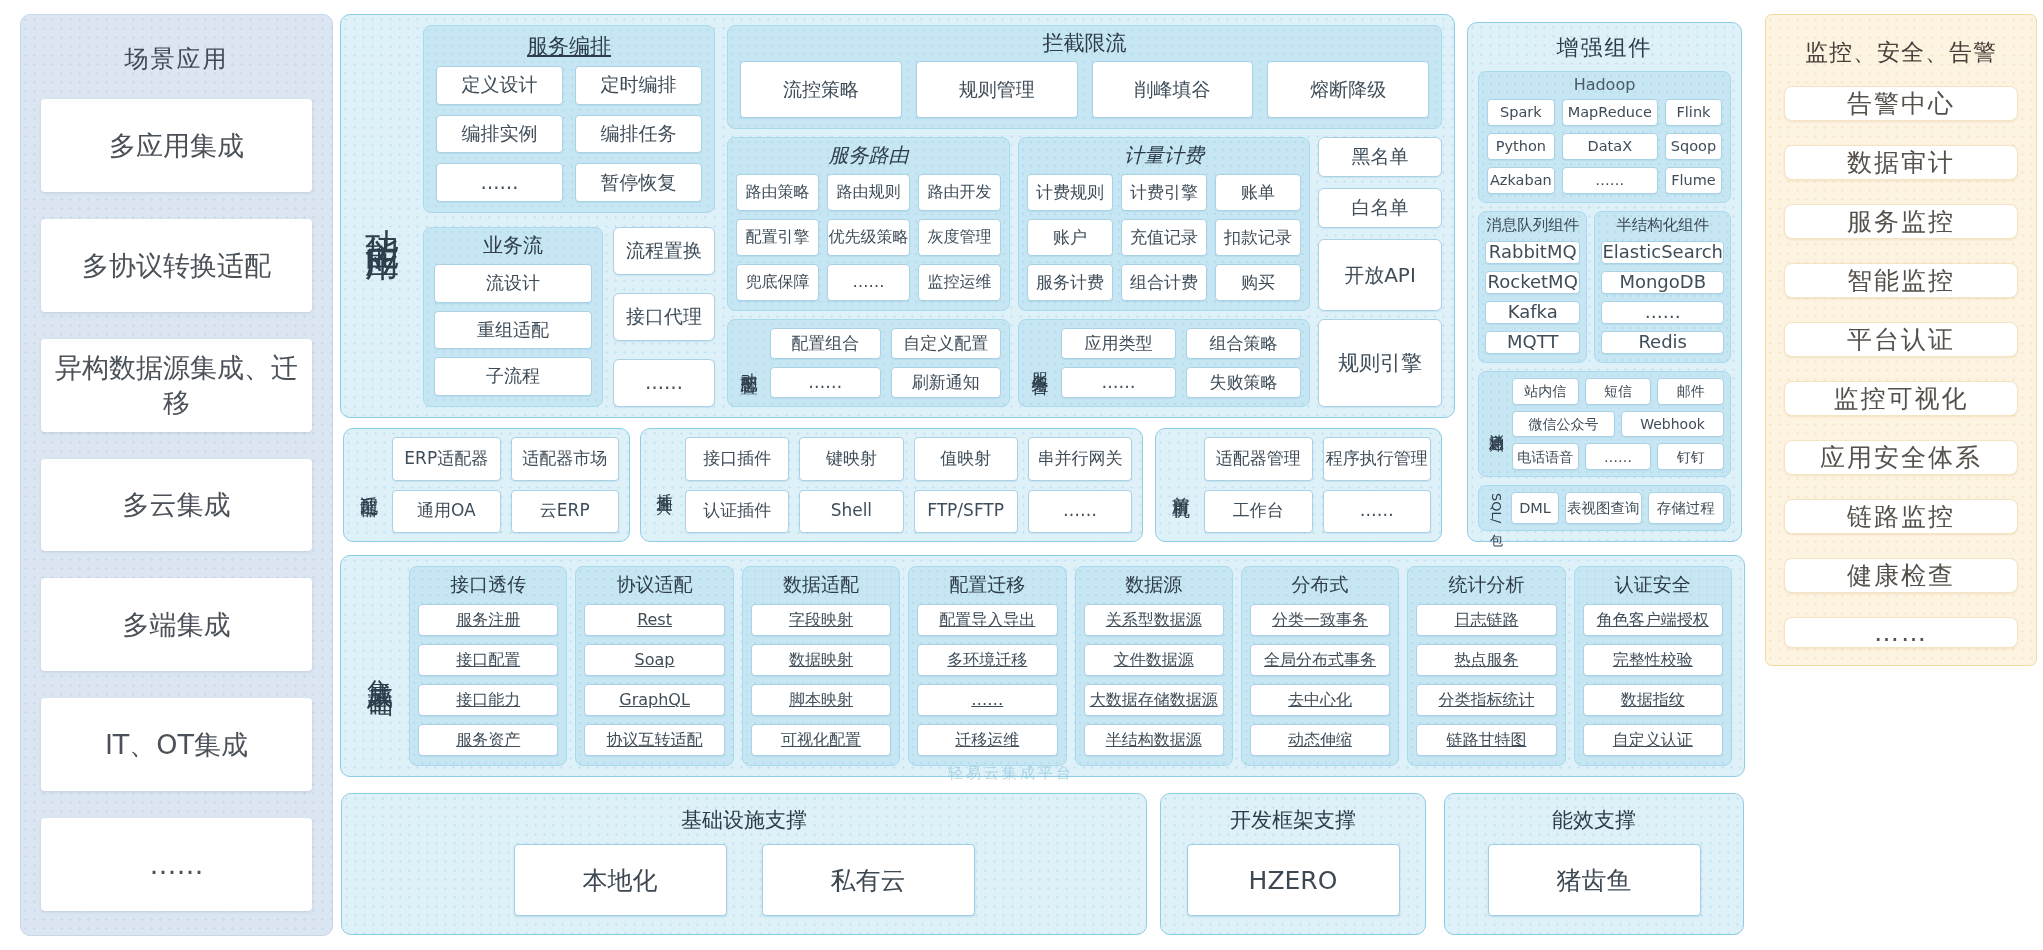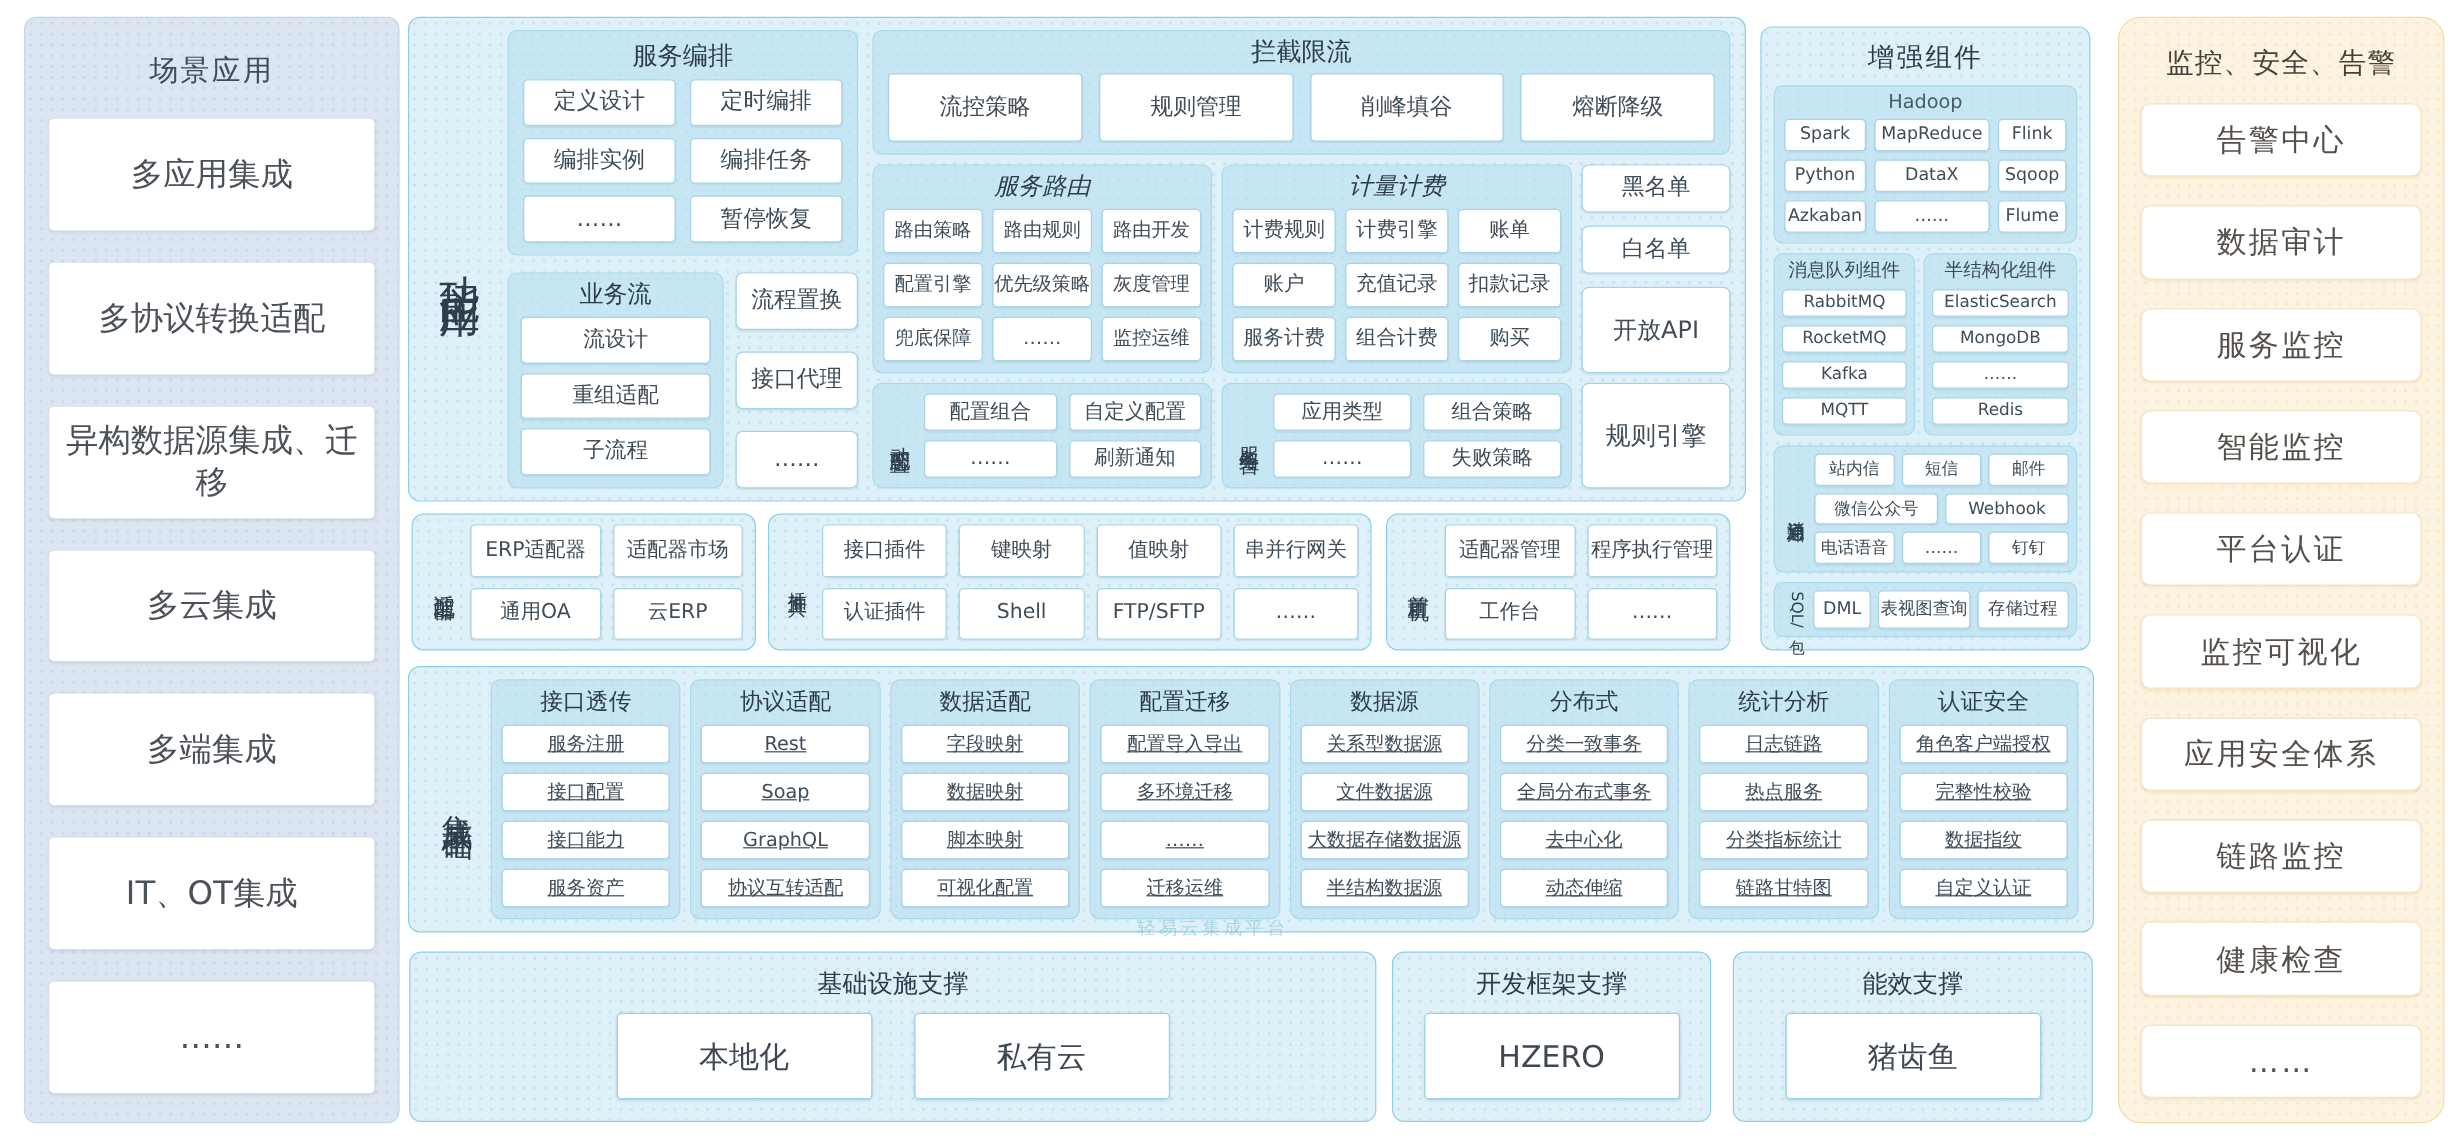--- a/index.html
+++ b/index.html
@@ -43,43 +43,43 @@
   #scene-panel .box-title { font-size:24px; color:#414a56; letter-spacing:2px; margin:12px 0 24px; }
   #scene-list { display:flex; flex-direction:column; gap:27px; flex:1; }
   .side-box {
     background:#ffffff; border-radius:4px; flex:1;
     display:flex; align-items:center; justify-content:center;
     font-size:27px; color:#4b5158; text-align:center; line-height:1.3; padding:0 12px;
     box-shadow:0 1px 3px rgba(80,100,140,0.18);
   }
 
   
-  #monitor-panel { left:1765px; top:14px; width:272px; height:922px;
-    background-color:#fdf3e1; border:1px solid #f3d9a4; border-radius:19px;
+  #monitor-panel { left:1765px; top:14px; width:272px; height:652px;
+    background-color:#fdf3e1; border:1px solid #f3d9a4; border-radius:7px;
     background-image:radial-gradient(rgba(230,190,120,0.22) 1.2px, transparent 1.2px);
     background-size:9px 9px;
     display:flex; flex-direction:column; padding:14px 18px 20px; }
   #monitor-panel .box-title { font-size:23px; color:#45413a; letter-spacing:1px; margin:8px 0 18px; }
   #monitor-list { display:flex; flex-direction:column; gap:24px; flex:1; }
   .side-box-orange {
     background:#ffffff; border:1px solid #f4e4c3; border-radius:8px; flex:1;
     display:flex; align-items:center; justify-content:center;
     font-size:25px; color:#55504a; letter-spacing:2px;
     box-shadow:0 1px 2px rgba(200,160,90,0.18);
   }
 
   
   #function-panel { left:340px; top:14px; width:1115px; height:404px;
     display:flex; padding:10px 12px 10px 0; }
   #function-vlabel { width:82px; font-size:34px; letter-spacing:7px; line-height:1.2; }
   #func-col-a { width:292px; display:flex; flex-direction:column; margin-right:12px; }
   #func-col-b { flex:1; display:flex; flex-direction:column; }
 
   #orchestration-box { height:188px; padding:6px 12px 10px; display:flex; flex-direction:column; }
-  #orchestration-box .box-title { font-size:21px; margin-bottom:6px; }
+  #orchestration-box .box-title { font-size:21px; margin-bottom:6px;text-decoration:underline; }
   #orchestration-grid { display:grid; grid-template-columns:1fr 1fr; gap:10px 12px; flex:1; }
   #orchestration-grid .chip { font-size:19px; }
 
   #flow-row { margin-top:14px; flex:1; display:flex; gap:10px; }
   #business-flow-box { width:180px; padding:4px 10px 10px; display:flex; flex-direction:column; }
   #business-flow-box .box-title { font-size:20px; margin-bottom:5px; }
   #business-flow-list { display:flex; flex-direction:column; gap:8px; flex:1; }
   #business-flow-list .chip { flex:1; font-size:18px; }
   #flow-side-list { flex:1; display:flex; flex-direction:column; justify-content:space-between; gap:18px; }
   #flow-side-list .chip { flex:1; font-size:19px; border-radius:6px; }
@@ -136,21 +136,21 @@
   #enhanced-panel { left:1467px; top:22px; width:275px; height:520px; padding:4px 10px 10px; display:flex; flex-direction:column; }
   #enhanced-panel > .box-title { font-size:22px; margin:6px 0 8px; letter-spacing:2px; }
   #hadoop-box { padding:3px 8px 8px; }
   #hadoop-box .box-title { font-size:16px; color:#4a5a66; margin-bottom:5px; font-weight:400; }
   #hadoop-grid { display:grid; grid-template-columns:0.95fr 1.35fr 0.8fr; gap:7px; }
   #hadoop-grid .chip { height:27px; font-size:14.5px; }
   #comp-row { display:flex; gap:7px; margin-top:8px; height:152px; }
   .comp-box { padding:3px 6px 8px; display:flex; flex-direction:column; }
   .comp-box .box-title { font-size:15.5px; margin-bottom:5px; font-weight:400; color:#3c4a55; }
   .comp-list { flex:1; display:flex; flex-direction:column; gap:7px; }
-  .comp-list .chip { flex:1; font-size:14px; }
+  .comp-list .chip { flex:1; font-size:18px; }
   #mq-box { width:118px; }
   #semi-box { flex:1; }
   #notify-box { margin-top:8px; height:106px; display:flex; padding:6px 6px; }
   #notify-box .vlabel { width:22px; font-size:15px; letter-spacing:1px; margin-right:5px; }
   #notify-rows { flex:1; display:flex; flex-direction:column; gap:6px; }
   .notify-row { flex:1; display:flex; gap:6px; }
   .notify-row .chip { flex:1; font-size:14px; }
   #sql-box { margin-top:8px; flex:1; display:flex; padding:6px 6px; }
   #sql-box .vlabel { width:22px; font-size:13px; text-orientation:mixed; margin-right:4px; }
   #sql-list { flex:1; display:flex; gap:6px; align-items:stretch; }

